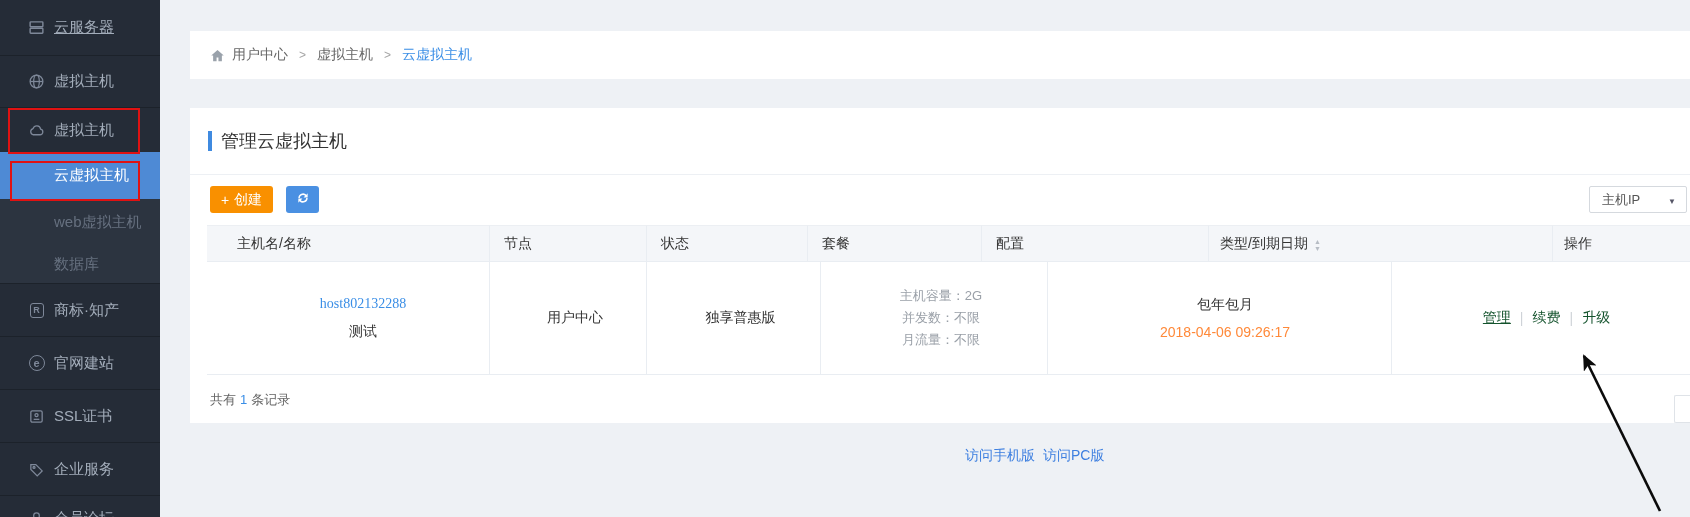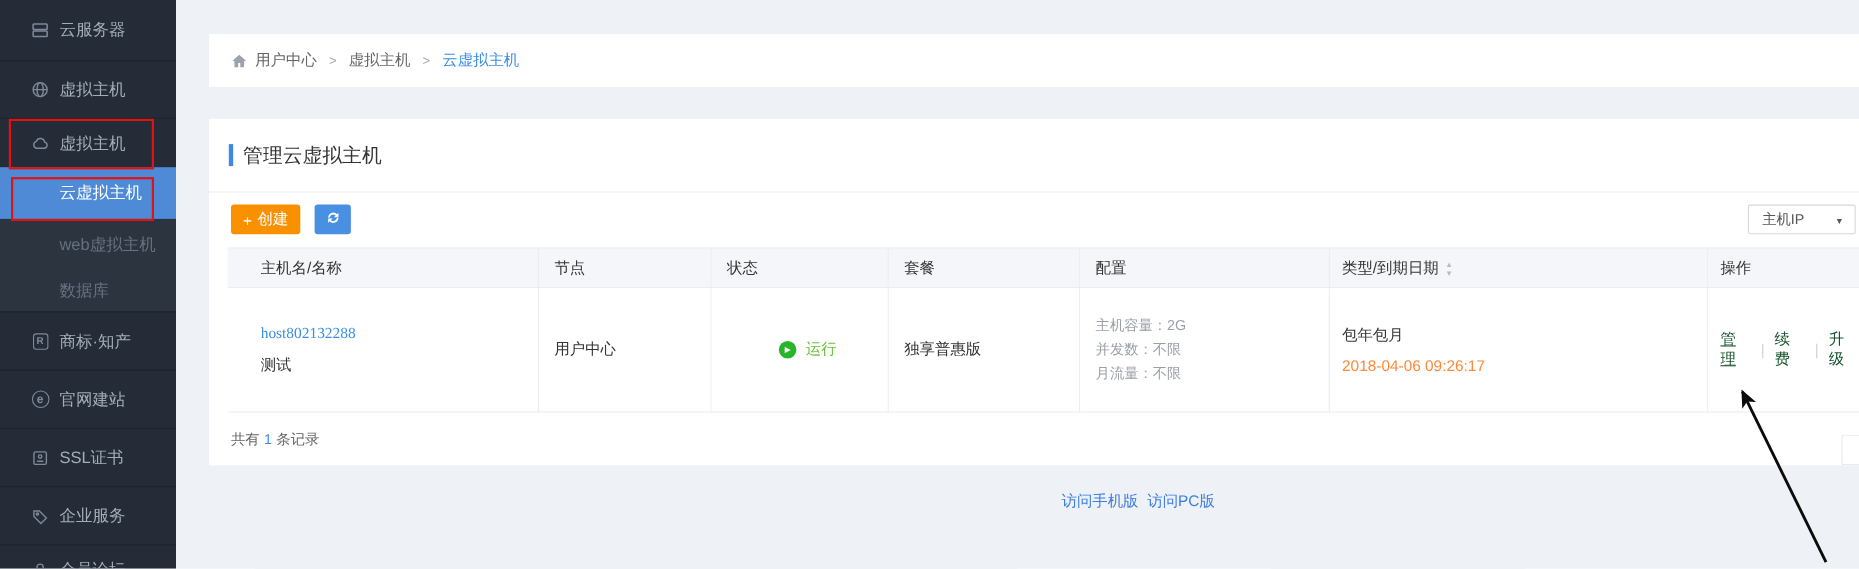--- a/index.html
+++ b/index.html
@@ -3,21 +3,21 @@
 <meta charset="utf-8">
 <style>
   html,body{margin:0;padding:0;}
   .stage{position:relative;width:1690px;height:517px;background:#eef1f5;overflow:hidden;
          font-family:"Liberation Sans","DejaVu Sans",sans-serif;color:#333;}
 
   
   .sidebar{position:absolute;left:0;top:0;width:160px;height:517px;background:#252c37;overflow:hidden;}
   .nav-item{display:flex;align-items:center;padding-left:28px;color:#a3adba;font-size:15px;
             border-top:1px solid rgba(0,0,0,.22);cursor:pointer;box-sizing:border-box;}
-  .nav-item:first-child{border-top:none;}
+  .nav-item:first-child{border-top:none;text-decoration:underline;}
   .nicon{width:17px;height:17px;margin-right:9px;color:#7e8899;flex:0 0 auto;display:flex;
          align-items:center;justify-content:center;}
   .icon-r{width:14px;height:15px;border:1.5px solid currentColor;border-radius:3px;
           display:flex;align-items:center;justify-content:center;box-sizing:border-box;}
   .icon-r::before{content:"R";font-size:9px;font-weight:bold;}
   .icon-e{width:16px;height:16px;border:1.5px solid currentColor;border-radius:50%;
           display:flex;align-items:center;justify-content:center;box-sizing:border-box;}
   .icon-e::before{content:"e";font-size:11px;font-weight:bold;line-height:1;}
   .subnav{background:#2c3440;}
   .sub-item{display:flex;align-items:center;padding-left:54px;font-size:15px;color:#66707f;
@@ -48,21 +48,21 @@
   .btn-refresh svg{width:14px;height:14px;}
 
   .filter-dd{position:absolute;right:3px;top:78px;width:98px;height:27px;border:1px solid #d5d9de;
              background:#fff;border-radius:2px;display:flex;align-items:center;
              padding:0 10px 0 12px;font-size:13px;color:#555;box-sizing:border-box;cursor:pointer;}
   .filter-dd .caret{margin-left:auto;}
   .caret::before{content:"▼";font-size:8px;color:#556;}
 
   
   .tbl{position:absolute;left:17px;right:0;top:117px;font-size:14px;}
-  .trow{display:flex;}
+  .trow{display:flex;text-align:center;}
   .th,.td{box-sizing:border-box;border-right:1px solid #e9edf2;padding-left:14px;}
   .th{height:37px;display:flex;align-items:center;background:#f4f6f9;border-top:1px solid #eceff3;
       border-bottom:1px solid #e9edf2;color:#333;}
   .td{height:113px;display:flex;flex-direction:column;justify-content:center;background:#fff;
       border-bottom:1px solid #e9edf2;}
   .w1{width:283px;padding-left:30px;}
   .w2{width:157px;}
   .w3{width:161px;}
   .w4{width:174px;}
   .w5{width:227px;}
@@ -244,24 +244,20 @@
       </div>
 
       <div class="trow">
         <div class="td w1">
           <span class="host-link">host802132288</span>
           <span class="host-alias">测试</span>
         </div>
         <div class="td w2">
           <span>用户中心</span>
         </div>
-        <div class="td w3 status-wrap">
-          <span class="pcirc"></span>
-          <span class="status-text">运行</span>
-        </div>
         <div class="td w4">
           <span>独享普惠版</span>
         </div>
         <div class="td w5">
           <span class="cfg">主机容量：2G</span>
           <span class="cfg">并发数：不限</span>
           <span class="cfg">月流量：不限</span>
         </div>
         <div class="td w6">
           <span class="billing">包年包月</span>

